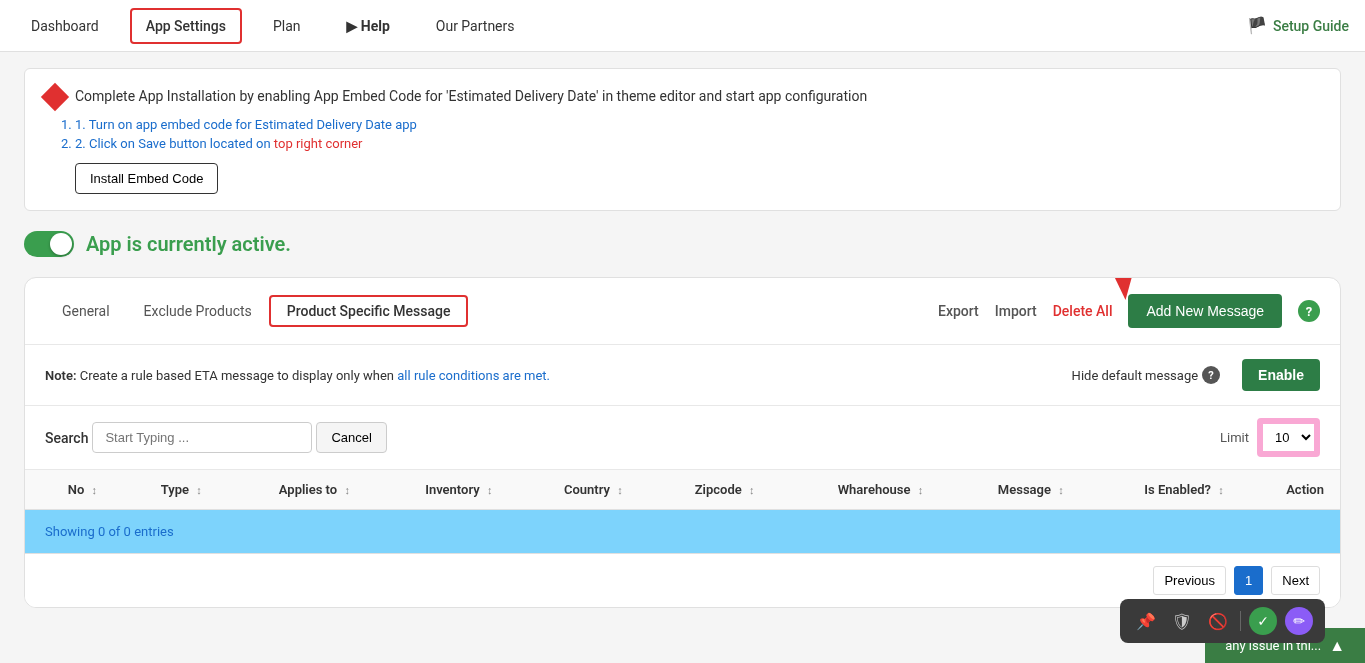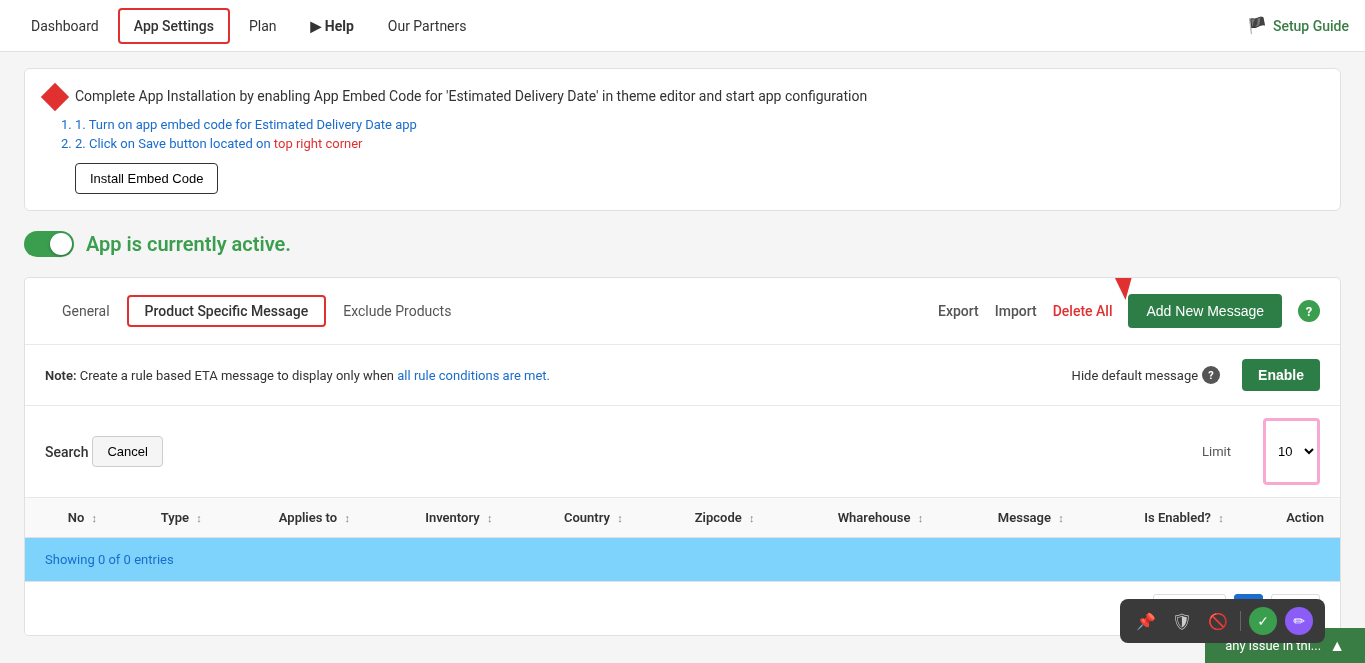--- a/index.html
+++ b/index.html
@@ -6,21 +6,21 @@
     body { font-family: -apple-system, BlinkMacSystemFont, 'Segoe UI', Roboto, sans-serif; font-size: 14px; background: #f5f5f5; color: #333; }
 
     
     .top-nav {
       background: #fff;
       border-bottom: 1px solid #e0e0e0;
       display: flex;
       align-items: center;
       padding: 0 16px;
       height: 52px;
-      gap: 4px;
+      gap: 16px;
     }
     .nav-item {
       padding: 8px 14px;
       border-radius: 4px;
       cursor: pointer;
       font-size: 14px;
       color: #333;
       border: 1px solid transparent;
       white-space: nowrap;
     }
@@ -116,21 +116,21 @@
     .app-active-text {
       color: #3a9e4e;
       font-size: 20px;
       font-weight: 600;
     }
 
     
     .tab-section {
       background: #fff;
       border: 1px solid #e0e0e0;
-      border-radius: 5px;
+      border-radius: 12px;
       padding: 0;
       overflow: hidden;
     }
     .tab-header {
       display: flex;
       align-items: center;
       padding: 16px 20px;
       border-bottom: 1px solid #e8e8e8;
       gap: 0;
     }
@@ -252,26 +252,25 @@
       font-size: 13px;
     }
     .search-right {
       display: flex;
       align-items: center;
       gap: 8px;
       font-size: 13px;
     }
     .limit-label { color: #555; }
     .limit-select {
-      border: 3px solid #f9a8d4;
-      border-radius: 4px;
-      padding: 22px 8px;
-      font-size: 13px;
-      background: #fff;
-      margin-left: 24px;
+      border: 6px solid #f9a8d4;
+      border-radius: 4px;
+      padding: 5px 8px;
+      font-size: 13px;
+      background: #fff;
     }
 
     
     .table-container {
       background: #fff;
       overflow-x: auto;
     }
     table {
       width: 100%;
       border-collapse: collapse;
@@ -437,22 +436,22 @@
 
   <div class="app-active-section">
     <div class="toggle-switch"></div>
     <div class="app-active-text">App is currently active.</div>
   </div>
 
   <div class="tab-section">
 
     <div class="tab-header">
       <div class="tab-item">General</div>
+      <div class="tab-item">Exclude Products</div>
       <div class="tab-item active">Product Specific Message</div>
-      <div class="tab-item">Exclude Products</div>
 
       <div class="tab-actions tab-actions-wrapper">
 
         <svg class="red-arrow" viewBox="0 0 80 70" xmlns="http://www.w3.org/2000/svg">
           <defs>
             <marker id="arrowhead" markerWidth="8" markerHeight="8" refX="6" refY="3" orient="auto">
               <polygon points="0 0, 8 3, 0 6" fill="#e03030"></polygon>
             </marker>
           </defs>
           <path d="M 10 5 Q 60 5 65 60" stroke="#e03030" stroke-width="3" fill="none" marker-end="url(#arrowhead)"></path>
@@ -477,20 +476,21 @@
           <span>Hide default message</span>
           <div class="help-circle" style="background:#555;font-size:11px;width:18px;height:18px;">?</div>
         </div>
         <button class="enable-btn">Enable</button>
       </div>
     </div>
 
     <div class="search-section">
       <div class="search-left">
         <span class="search-label">Search</span>
+        <input class="search-input" type="text" placeholder="Start Typing ..." style="">
         <button class="cancel-btn">Cancel</button>
       </div>
       <div class="search-right">
         <span class="limit-label">Limit</span>
         <select class="limit-select">
           <option>10</option>
           <option>25</option>
           <option>50</option>
         </select>
       </div>

